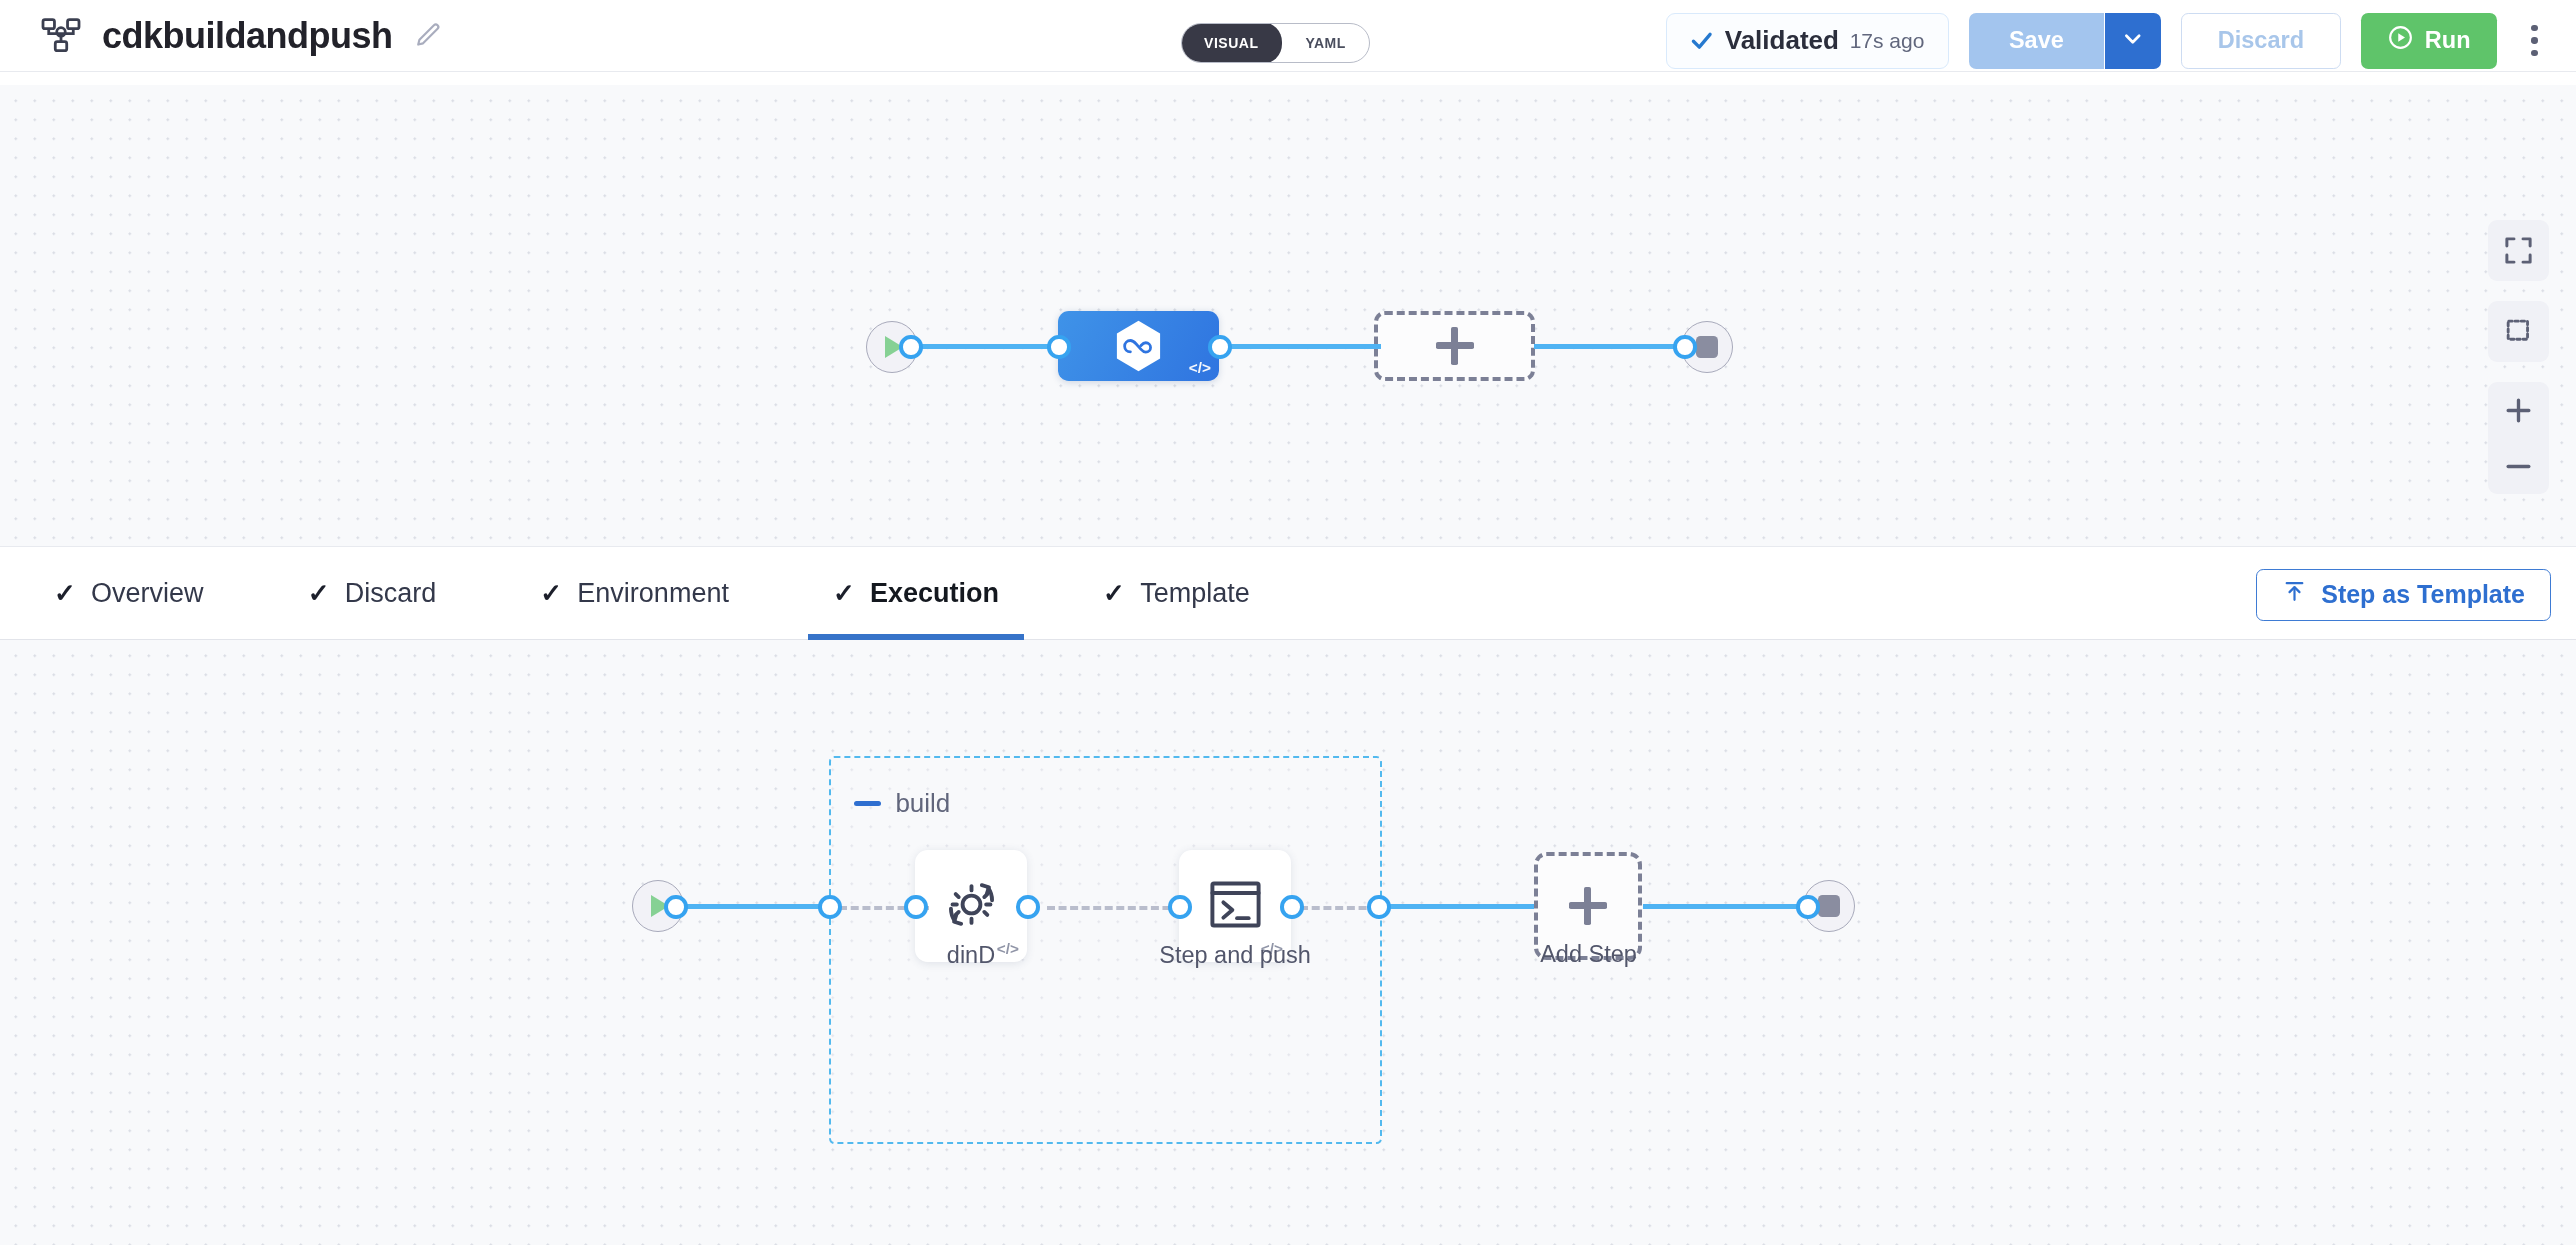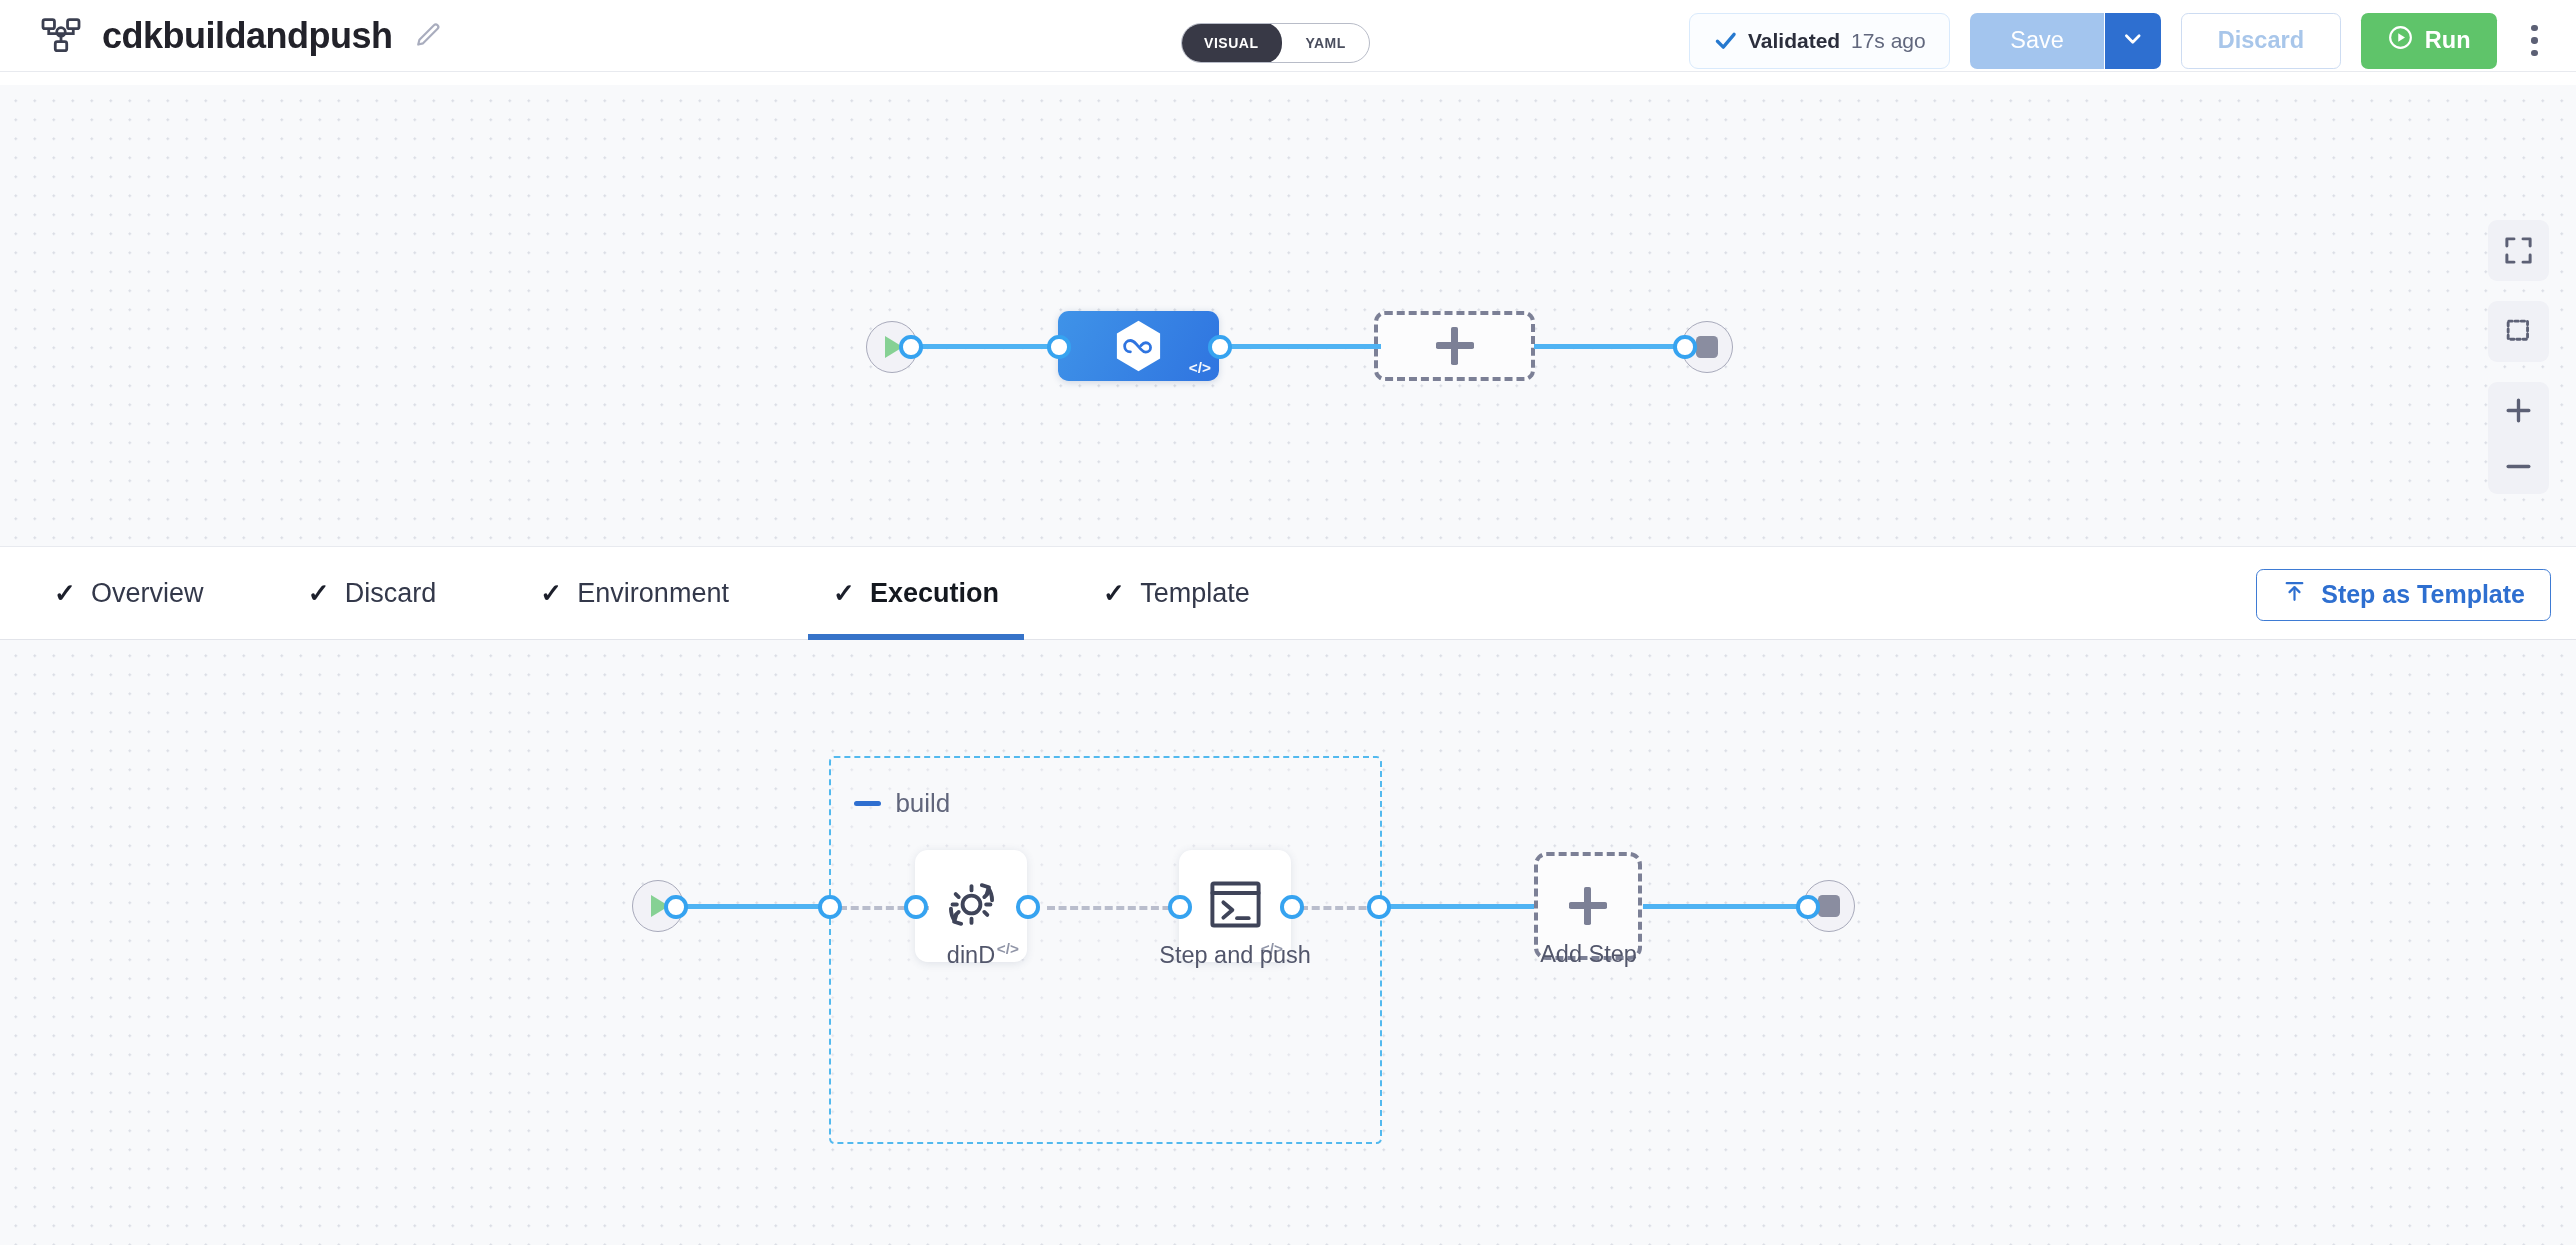--- a/index.html
+++ b/index.html
@@ -48,28 +48,28 @@
   .actions {
     position: absolute; right: 23.5px; top: 12.6px;
     display: flex; align-items: center; gap: 20px;
   }
   .validated-badge {
     display: flex; align-items: center; gap: 10.8px;
     height: 56px; padding: 0 23.5px;
     border: 0.9px solid #d9eafc; border-radius: 9px;
     background: #fbfdff;
   }
-  .validated-badge .vtext { font-size: 21px; font-weight: 700; color: #2b2e3c; }
+  .validated-badge .vtext { font-size: 26px; font-weight: 700; color: #2b2e3c; }
   .validated-badge .vtime { font-size: 21px; font-weight: 400; color: #61677d; }
   .check-blue { width: 23.5px; height: 23.5px; display:block; }
 
   .save-group { display: flex; height: 56px; border-radius: 7.2px; overflow: hidden; }
   .save-btn {
     background: #a3c5ee; color: #ffffff;
-    font-size: 23.5px; font-weight: 400;
+    font-size: 23.5px; font-weight: 700;
     padding: 12px 40px; display: flex; align-items: center;
     border: none; cursor: pointer; font-family: inherit;
     border-right: 1.4px solid #ffffff;
   }
   .save-caret {
     background: #2e6fd0; width: 56px;
     display: flex; align-items: center; justify-content: center;
     cursor: pointer;
   }
   .discard-btn {

